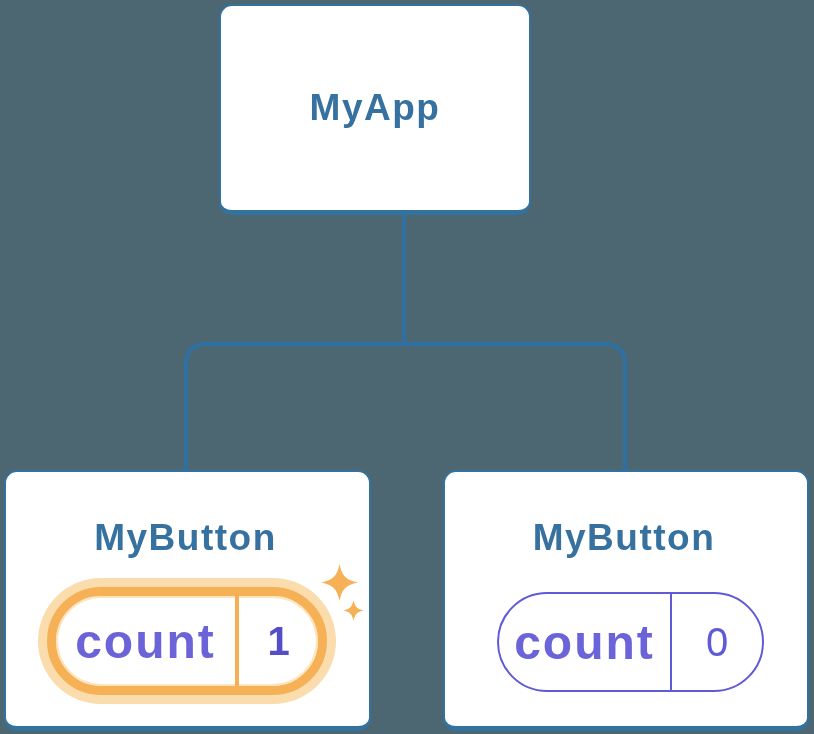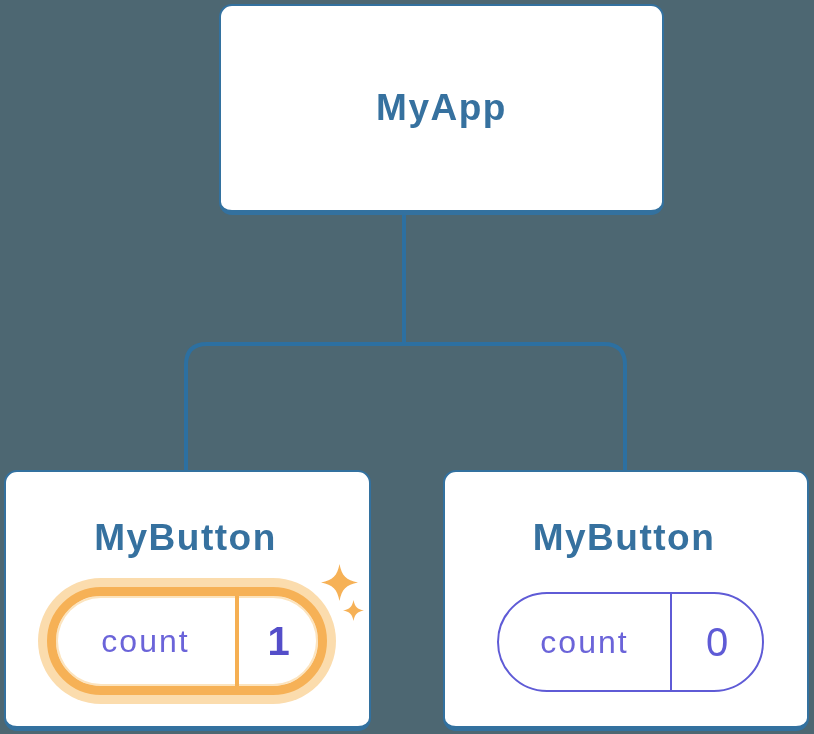--- a/index.html
+++ b/index.html
@@ -19,21 +19,21 @@
   .card {
     position: absolute;
     background: #ffffff;
     border: 2px solid #33719F;
     border-bottom-width: 5px;
     border-radius: 13px;
     box-sizing: border-box;
   }
   .card-root {
     left: 219px; top: 4px;
-    width: 445px; height: 211px;
+    width: 312px; height: 211px;
     display: flex; align-items: center; justify-content: center;
   }
   .card-child-left  { left: 4px;   top: 470px; width: 367px; height: 261px; }
   .card-child-right { left: 443px; top: 470px; width: 366px; height: 261px; }
   .node-title {
     color: #36719F;
     font-size: 37px;
     font-weight: 700;
     letter-spacing: 1.5px;
     text-align: center;
@@ -64,22 +64,22 @@
     width: 267px; height: 100px;
     border: 2px solid #5F5BD6;
   }
   .pill-cell {
     display: flex;
     align-items: center;
     justify-content: center;
   }
   .pill-key {
     color: #6B64D9;
-    font-size: 32px;
-    font-weight: 400;
+    font-size: 48px;
+    font-weight: 700;
     letter-spacing: 2px;
   }
   .pill-hot  .cell-key { width: 179px; }
   .pill-cool .cell-key { width: 171px; }
   .cell-value { flex: 1; }
   .pill-divider-hot  { width: 4px; background: #F5AF52; }
   .pill-divider-cool { width: 2px; background: #5F5BD6; }
   .pill-value { font-size: 40px; }
   .value-bold    { color: #544EC9; font-weight: 700; }
   .value-regular { color: #5F5BD6; font-weight: 400; }

